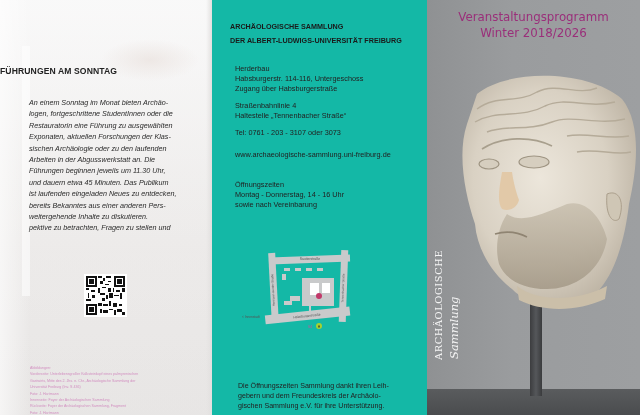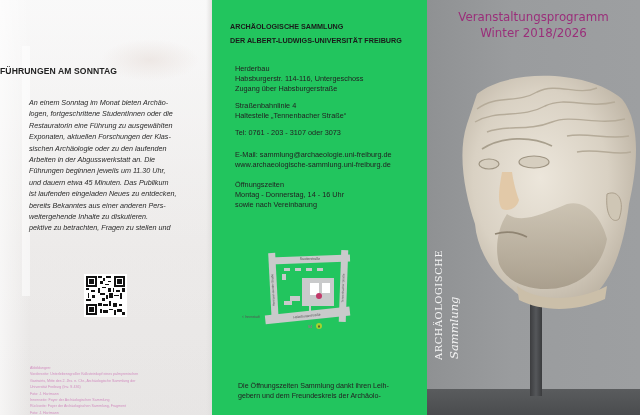--- a/index.html
+++ b/index.html
@@ -42,21 +42,21 @@
       background: #fff; padding: 2px;
     }
     .qr svg { width: 39px; height: 39px; display: block; }
     .credits {
       position: absolute; left: 30px; top: 365px; width: 180px;
       font-size: 3.6px; line-height: 6.4px; color: #d28fc0;
     }
 
     
     #panel-mid {
-      left: 212px; width: 248px; background: #22c55e;
+      left: 212px; width: 248px; background: #14b8a6;
     }
     .mid-title {
       position: absolute; left: 18px; top: 20px; width: 195px;
       font-weight: bold; font-size: 7.2px; line-height: 14px; color: #1a1a1a;
     }
     .mid-block {
       position: absolute; left: 23px; font-size: 7.3px; line-height: 10px; color: #222;
     }
     .map {
       position: absolute; left: 28px; top: 238px; width: 120px; height: 95px;
@@ -204,21 +204,20 @@
   </div>
 
   <div class="mid-block" style="top:101px;">
     <div>Straßenbahnlinie 4</div>
     <div>Haltestelle „Tennenbacher Straße“</div>
   </div>
 
   <div class="mid-block" style="top:128px;">Tel: 0761 - 203 - 3107 oder 3073</div>
 
   <div class="mid-block" style="top:150px;">
-    <div>E-Mail: sammlung@archaeologie.uni-freiburg.de</div>
     <div>www.archaeologische-sammlung.uni-freiburg.de</div>
   </div>
 
   <div class="mid-block" style="top:180px;">
     <div>Öffnungszeiten</div>
     <div>Montag - Donnerstag, 14 - 16 Uhr</div>
     <div>sowie nach Vereinbarung</div>
   </div>
 
   <svg class="map" viewBox="0 0 120 95">
@@ -253,20 +252,21 @@
     <text x="70" y="22" font-size="3.4" text-anchor="middle" fill="#555" font-family="Liberation Sans, sans-serif">Sautierstraße</text>
     <text x="67" y="79" font-size="3.4" text-anchor="middle" fill="#555" font-family="Liberation Sans, sans-serif" transform="rotate(-6 67 79)">Habsburgerstraße</text>
     <text x="34" y="52" font-size="3" text-anchor="middle" fill="#555" font-family="Liberation Sans, sans-serif" transform="rotate(-93 34 52)">Hermann-Herder-Straße</text>
     <text x="104" y="50" font-size="3" text-anchor="middle" fill="#555" font-family="Liberation Sans, sans-serif" transform="rotate(-88 104 50)">Tennenbacher Straße</text>
     <text x="2" y="80" font-size="3.2" fill="#555" font-family="Liberation Sans, sans-serif">&lt; Innenstadt</text>
   </svg>
 
   <div class="thanks">
     <div>Die Öffnungszeiten Sammlung dankt ihren Leih-</div>
     <div>gebern und dem Freundeskreis der Archäolo-</div>
+    <div>gischen Sammlung e.V. für ihre Unterstützung.</div>
   </div>
 </div>
 
 <div class="panel" id="panel-right">
   <div class="floor"></div>
 
   <div class="title-main">
     <div>Veranstaltungsprogramm</div>
     <div>Winter 2018/2026</div>
   </div>

